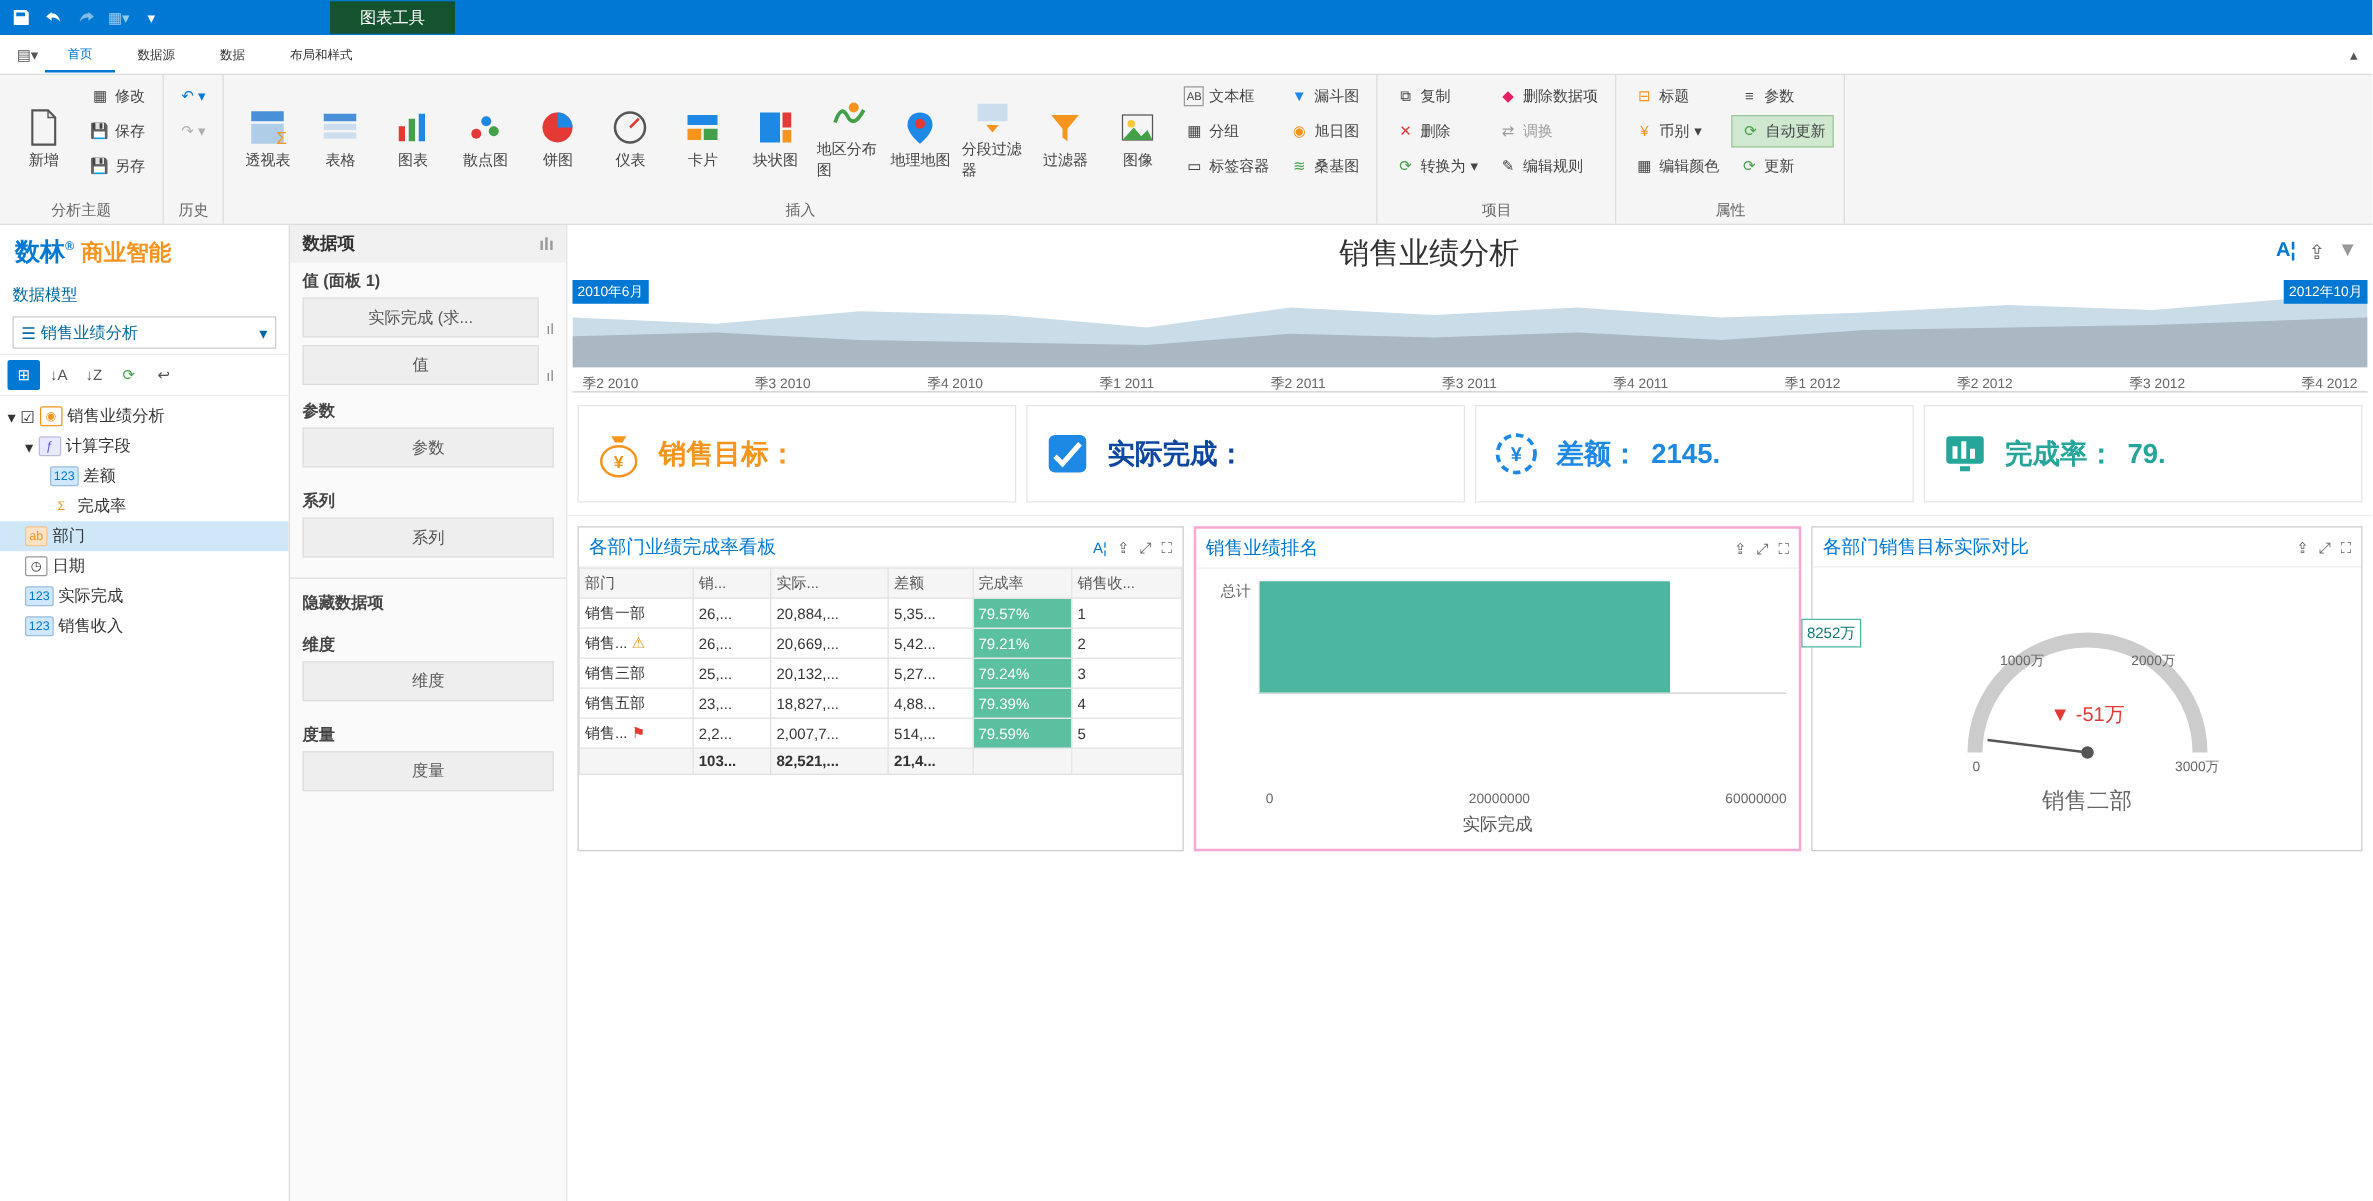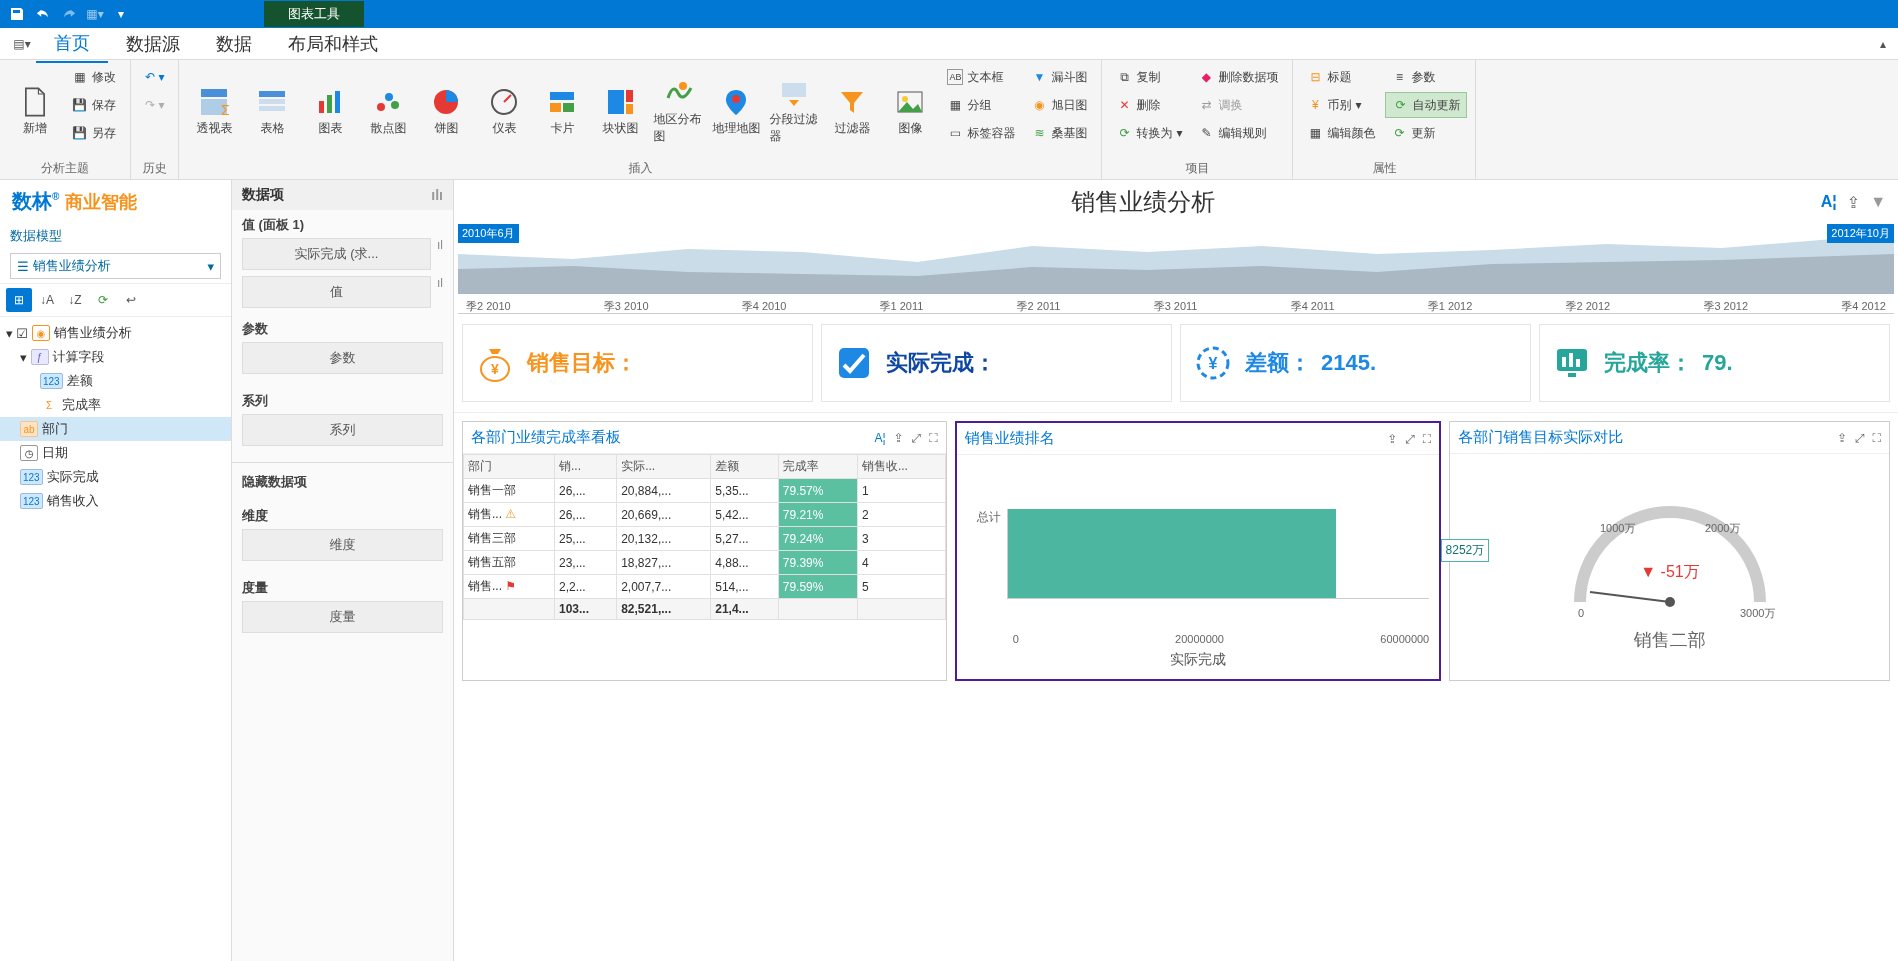--- a/index.html
+++ b/index.html
@@ -6,21 +6,21 @@
 body { background: #fff; font-size: 12px; color: #333; overflow: hidden; }
 
 
 .titlebar { height: 28px; background: #0078d4; display: flex; align-items: center; padding: 0 4px; }
 .titlebar .icon-btn { width: 26px; height: 24px; display: flex; align-items: center; justify-content: center; color: #fff; cursor: pointer; }
 .titlebar .tool-tab { background: #14532d; color: #fff; padding: 4px 24px; margin-left: 130px; font-size: 13px; }
 
 
 .ribbon-tabs { height: 32px; background: #fff; display: flex; align-items: center; padding: 0 8px; border-bottom: 1px solid #dcdcdc; }
 .ribbon-tabs .tab-icon { width: 28px; height: 28px; display:flex; align-items:center; justify-content:center; cursor:pointer; color:#555; }
-.ribbon-tabs .tab { padding: 6px 18px; font-size: 18px; cursor: pointer; color: #333; text-align: right; }
+.ribbon-tabs .tab { padding: 6px 18px; font-size: 10px; cursor: pointer; color: #333; text-align: right; }
 .ribbon-tabs .tab.active { color: #0078d4; border-bottom: 2px solid #0078d4; }
 .ribbon-tabs .collapse { margin-left: auto; cursor:pointer; color:#555; padding:4px; }
 
 
 .ribbon { height: 120px; background: #f5f5f5; display: flex; border-bottom: 1px solid #dcdcdc; }
 .ribbon-group { border-right: 1px solid #dcdcdc; padding: 4px 8px 2px; display: flex; flex-direction: column; }
 .ribbon-group-label { font-size: 12px; color: #666; text-align: center; margin-top: auto; padding-top:2px; }
 .ribbon-row { display: flex; gap: 4px; flex: 1; }
 .rbtn-lg { width: 54px; display: flex; flex-direction: column; align-items: center; justify-content: center; cursor: pointer; padding: 2px; }
 .rbtn-lg .ric { width: 32px; height: 32px; display:flex; align-items:center; justify-content:center; }
@@ -54,21 +54,21 @@
 .badge.txt { background:#ffe3c7; color:#f7941d; border:1px solid #f7c38c; }
 .badge.fx { background:#e8e8ff; color:#5a5ad4; border:1px solid #bbd; }
 .badge.sig { color:#f7941d; }
 
 
 .datapanel { width: 222px; border-right: 1px solid #dcdcdc; background:#fafafa; overflow:auto; }
 .dp-header { display:flex; align-items:center; justify-content:space-between; padding:6px 10px; font-size:14px; font-weight:bold; background:#f0f0f0; }
 .dp-section { padding: 6px 10px; }
 .dp-section-title { font-size:13px; font-weight:bold; margin-bottom:4px; color:#444; }
 .dp-slot { background:#eee; border:1px solid #ddd; padding:6px; text-align:center; margin-bottom:6px; font-size:13px; color:#555; cursor:pointer; }
-.dp-slot-row { display:flex; align-items:flex-start; gap:6px; }
+.dp-slot-row { display:flex; align-items:flex-end; gap:6px; }
 .dp-slot-row .dp-slot { flex:1; margin-bottom:0; }
 .dp-row-icon { color:#888; }
 
 
 .canvas { flex:1; background:#fff; overflow:auto; position:relative; }
 .canvas-title-row { display:flex; align-items:center; padding:6px 12px; }
 .canvas-title { flex:1; text-align:center; font-size:24px; color:#333; }
 .canvas-tools { display:flex; gap:10px; color:#666; }
 .canvas-tools .ct { cursor:pointer; font-size:16px; }
 
@@ -80,21 +80,21 @@
 .kpi-row { display:flex; gap:8px; padding:10px 8px; border-bottom:1px solid #eee; }
 .kpi { flex:1; border:1px solid #e5e5e5; padding:16px 10px; display:flex; align-items:center; gap:10px; font-size:22px; font-weight:bold; }
 .kpi .kic { width:44px; height:44px; display:flex; align-items:center; justify-content:center; }
 .kpi.orange { color:#f7941d; }
 .kpi.blue { color:#0d47a1; }
 .kpi.lblue { color:#1e88e5; }
 .kpi.teal { color:#26a69a; }
 
 .panels { display:flex; gap:8px; padding:8px; }
 .panel { border:1px solid #ccc; flex:1; display:flex; flex-direction:column; min-height:260px; }
-.panel.active { border:2px solid #4c1d95;gap:44px; }
+.panel.active { border:2px solid #f9a8d4; }
 .panel-head { display:flex; align-items:center; padding:6px 8px; border-bottom:1px solid #eee; }
 .panel-title { color:#0078d4; font-size:15px; flex:1; }
 .panel-tools { display:flex; gap:8px; color:#666; }
 .panel-tools span { cursor:pointer; }
 
 .ptable { width:100%; border-collapse:collapse; font-size:12px; }
 .ptable th, .ptable td { border:1px solid #e0e0e0; padding:3px 4px; text-align:left; white-space:nowrap; overflow:hidden; }
 .ptable th { background:#f5f5f5; color:#555; font-weight:normal; }
 .pct-cell { background:#5bc0a0; color:#fff; text-align:center; }
 .ptable tfoot td { background:#f5f5f5; font-weight:bold; }

